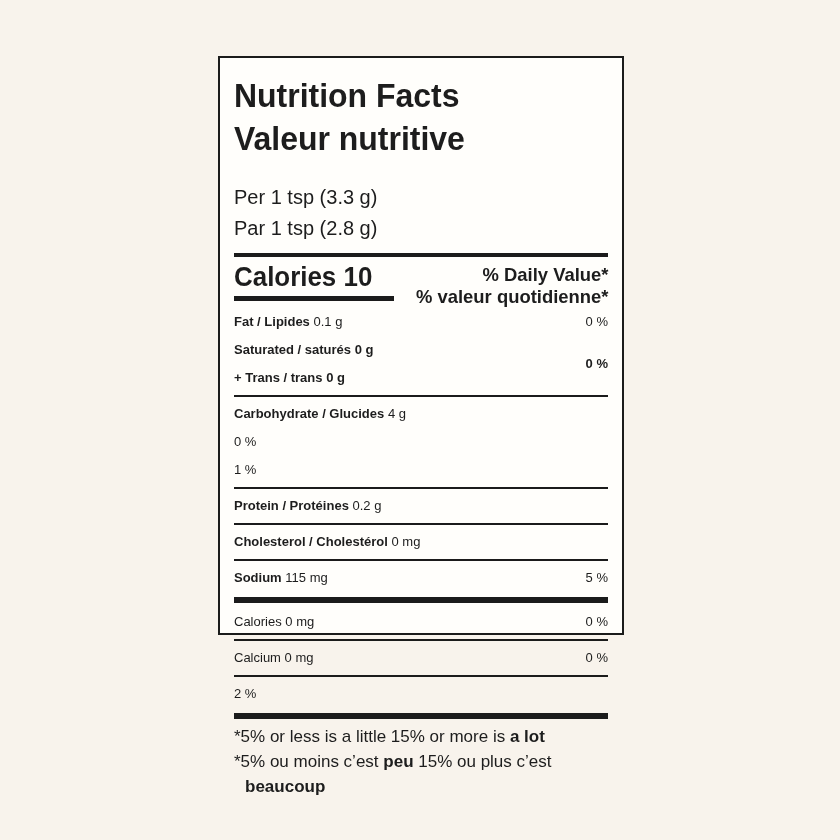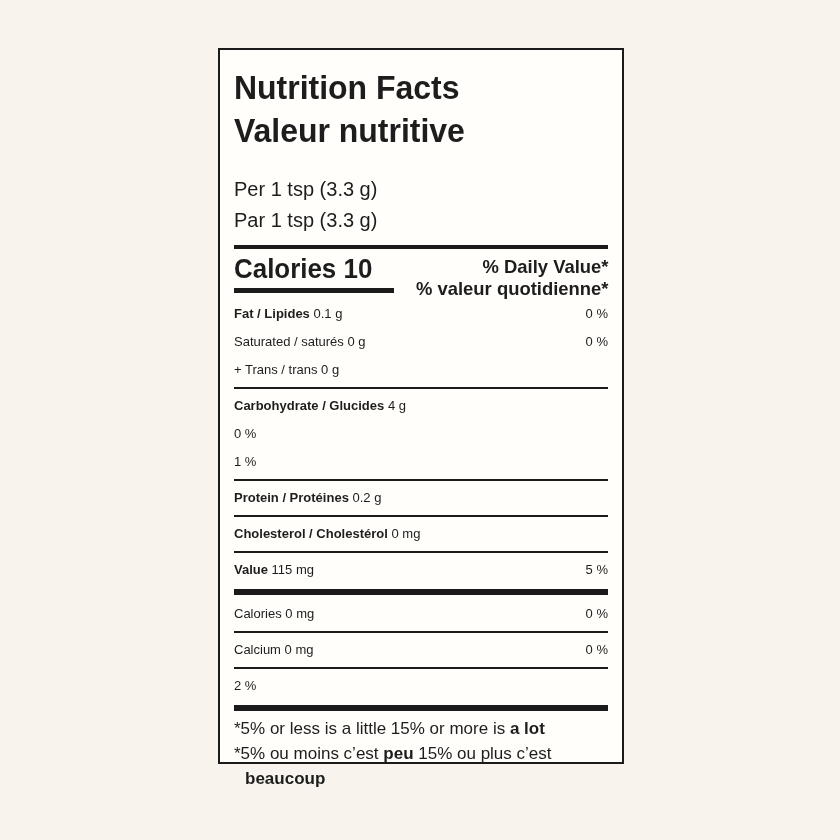--- a/index.html
+++ b/index.html
@@ -3,21 +3,21 @@
 <meta charset="utf-8">
 <style>
   html,body{margin:0;padding:0;}
   .stage{
     position:relative;width:840px;height:840px;
     background:#f8f3ec;overflow:hidden;
     font-family:"Liberation Sans","DejaVu Sans",sans-serif;
     color:#1d1d1d;
   }
   .label-box{
-    position:absolute;left:218px;top:48px;width:406px;height:716px;
+    position:absolute;left:218px;top:56px;width:406px;height:579px;
     box-sizing:border-box;background:#fffefb;
     border:2px solid #1b1b1b;padding:0 14px;
   }
   .title{
     font-size:34px;font-weight:700;line-height:43px;white-space:nowrap;
     transform:scaleX(0.94);transform-origin:0 50%;
   }
   .title.first{margin-top:16px;}
   .serving{font-size:20px;line-height:31px;white-space:nowrap;}
   .serving.first{margin-top:22px;}
@@ -25,39 +25,39 @@
   .rule-2{height:2px;background:#1b1b1b;margin:3px 0;}
   .rule-6{height:6px;background:#1b1b1b;margin:5px 0;}
   .cal-block{display:flex;justify-content:space-between;align-items:flex-start;margin-top:5px;}
   .cal-text{font-size:27px;font-weight:700;line-height:31px;white-space:nowrap;
     transform:scaleX(0.96);transform-origin:0 50%;}
   .cal-bar{height:5px;background:#1b1b1b;width:160px;margin-top:3px;}
   .dv-head{font-size:19px;font-weight:700;line-height:22px;text-align:right;margin-top:2px;
     white-space:nowrap;transform:scaleX(0.97);transform-origin:100% 50%;}
   .row{display:flex;justify-content:space-between;align-items:baseline;
     font-size:13px;line-height:28px;white-space:nowrap;}
-  .row.group{}
+  .row.group{align-items:center;font-weight:bold;}
   .b{font-weight:700;}
   .dv{text-align:right;}
   .footnote{font-size:17px;line-height:25px;white-space:nowrap;
     padding-left:11px;text-indent:-11px;}
   .footnote.first{margin-top:4px;}
   .footnote b{font-weight:700;}
 </style>
 </head>
 <body>
 
 <div class="stage">
   <div class="label-box">
 
     <div class="title first">Nutrition Facts</div>
     <div class="title">Valeur nutritive</div>
 
     <div class="serving first">Per 1 tsp (3.3 g)</div>
-    <div class="serving">Par 1 tsp (3.3 g)</div>
+    <div class="serving">Par 1 tsp (2.8 g)</div>
 
     <div class="rule-4"></div>
 
     <div class="cal-block">
       <div>
         <div class="cal-text">Calories 10</div>
         <div class="cal-bar"></div>
       </div>
       <div class="dv-head">
         <div>% Daily Value*</div>
@@ -98,21 +98,21 @@
 
     <div class="rule-2"></div>
 
     <div class="row">
       <div><span class="b">Cholesterol / Cholestérol</span> <span>0 mg</span></div>
     </div>
 
     <div class="rule-2"></div>
 
     <div class="row">
-      <div><span class="b">Value</span> <span>115 mg</span></div>
+      <div><span class="b">Sodium</span> <span>115 mg</span></div>
       <div class="dv">5 %</div>
     </div>
 
     <div class="rule-6"></div>
 
     <div class="row">
       <div><span>Calories</span> <span>0 mg</span></div>
       <div class="dv">0 %</div>
     </div>
     <div class="rule-2"></div>

